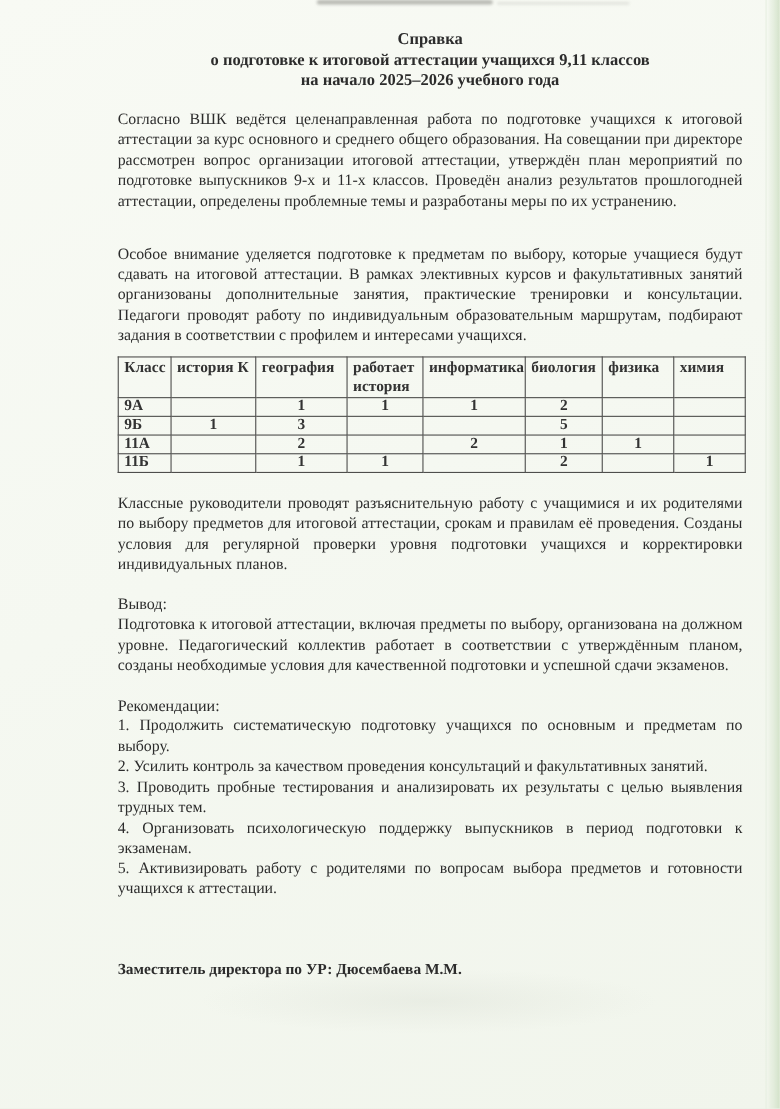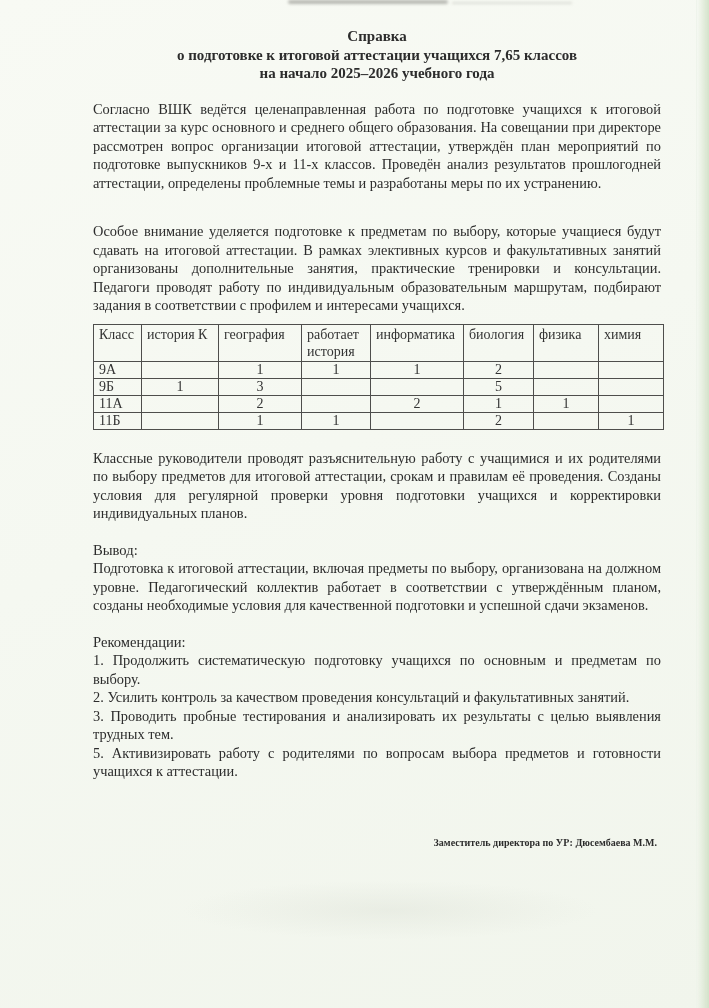--- a/index.html
+++ b/index.html
@@ -40,21 +40,21 @@
     filter: blur(1.5px);
   }
   .scan-bleed {
     position: absolute; top: 880px; left: 180px;
     width: 420px; height: 60px;
     background: radial-gradient(ellipse at center, rgba(205,210,198,0.25) 0%, rgba(205,210,198,0) 70%);
   }
 
   .content {
     position: absolute;
-    top: 27px; left: 93px;
+    top: 27px; left: 107px;
     width: 568px;
   }
   .title-block {
     text-align: center;
     font-weight: bold;
     font-size: 15px;
     line-height: 18.5px;
   }
   .para {
     margin-top: 17px;
@@ -70,21 +70,21 @@
     width: 570px;
     border-collapse: collapse;
     table-layout: fixed;
     font-size: 14px;
     color: #333;
   }
   table.subjects th, table.subjects td {
     border: 1px solid #4e4e4c;
     padding: 1px 5px;
     vertical-align: top;
-    font-weight: normal;
+    font-weight: bold;
     overflow: hidden;
   }
   table.subjects thead th {
     height: 37px;
     text-align: left;
     line-height: 17px;
   }
   table.subjects tbody td {
     height: 16px;
     line-height: 14px;
@@ -105,39 +105,38 @@
   }
   ul.rec-list { list-style: none; }
   ul.rec-list li {
     font-size: 14.4px;
     line-height: 18.5px;
     text-align: justify;
   }
   .signature {
     margin-top: 56px;
     font-weight: bold;
-    font-size: 10px;
-    text-align: right;
+    font-size: 14px;
     padding-right: 4px;
   }
 </style>
 </head>
 <body>
 
 <div class="page">
   <div class="scan-smudge-top"></div>
   <div class="scan-smudge-top2"></div>
   <div class="scan-bleed"></div>
   <div class="scan-edge-right"></div>
 
   <div class="content">
 
     <div class="title-block">
       <div>Справка</div>
-      <div>о подготовке к итоговой аттестации учащихся 7,65 классов</div>
+      <div>о подготовке к итоговой аттестации учащихся 9,11 классов</div>
       <div>на начало 2025–2026 учебного года</div>
     </div>
 
     <p class="para">Согласно ВШК ведётся целенаправленная работа по подготовке учащихся к итоговой аттестации за курс основного и среднего общего образования. На совещании при директоре рассмотрен вопрос организации итоговой аттестации, утверждён план мероприятий по подготовке выпускников 9-х и 11-х классов. Проведён анализ результатов прошлогодней аттестации, определены проблемные темы и разработаны меры по их устранению.</p>
 
     <p class="para tight">Особое внимание уделяется подготовке к предметам по выбору, которые учащиеся будут сдавать на итоговой аттестации. В рамках элективных курсов и факультативных занятий организованы дополнительные занятия, практические тренировки и консультации. Педагоги проводят работу по индивидуальным образовательным маршрутам, подбирают задания в соответствии с профилем и интересами учащихся.</p>
 
     <table class="subjects">
       <colgroup>
         <col style="width:48px">
@@ -208,19 +207,20 @@
     <p class="para" style="margin-top:19px;">Классные руководители проводят разъяснительную работу с учащимися и их родителями по выбору предметов для итоговой аттестации, срокам и правилам её проведения. Созданы условия для регулярной проверки уровня подготовки учащихся и корректировки индивидуальных планов.</p>
 
     <div class="section-heading">Вывод:</div>
     <div class="section-body">Подготовка к итоговой аттестации, включая предметы по выбору, организована на должном уровне. Педагогический коллектив работает в соответствии с утверждённым планом, созданы необходимые условия для качественной подготовки и успешной сдачи экзаменов.</div>
 
     <div class="section-heading">Рекомендации:</div>
     <ul class="rec-list">
       <li>1. Продолжить систематическую подготовку учащихся по основным и предметам по выбору.</li>
       <li>2. Усилить контроль за качеством проведения консультаций и факультативных занятий.</li>
       <li>3. Проводить пробные тестирования и анализировать их результаты с целью выявления трудных тем.</li>
+      <li>4. Организовать психологическую поддержку выпускников в период подготовки к экзаменам.</li>
       <li>5. Активизировать работу с родителями по вопросам выбора предметов и готовности учащихся к аттестации.</li>
     </ul>
 
     <div class="signature">Заместитель директора по УР: Дюсембаева М.М.</div>
 
   </div>
 </div>
 
 </body></html>

